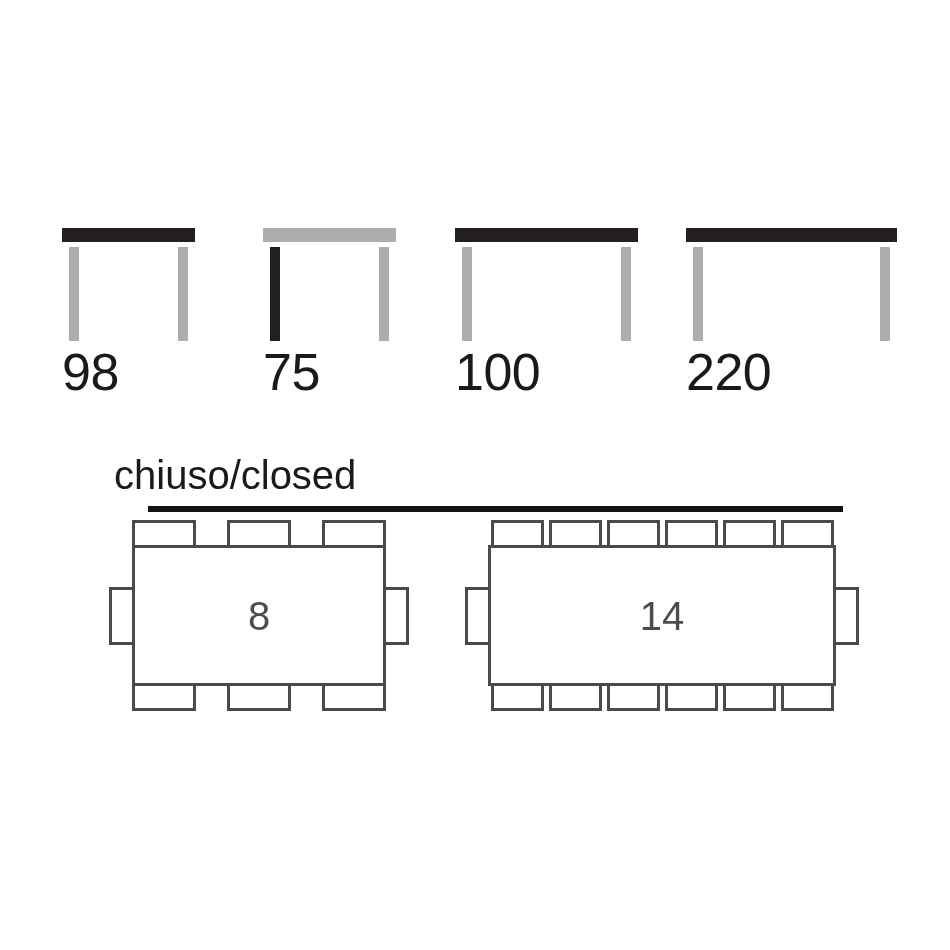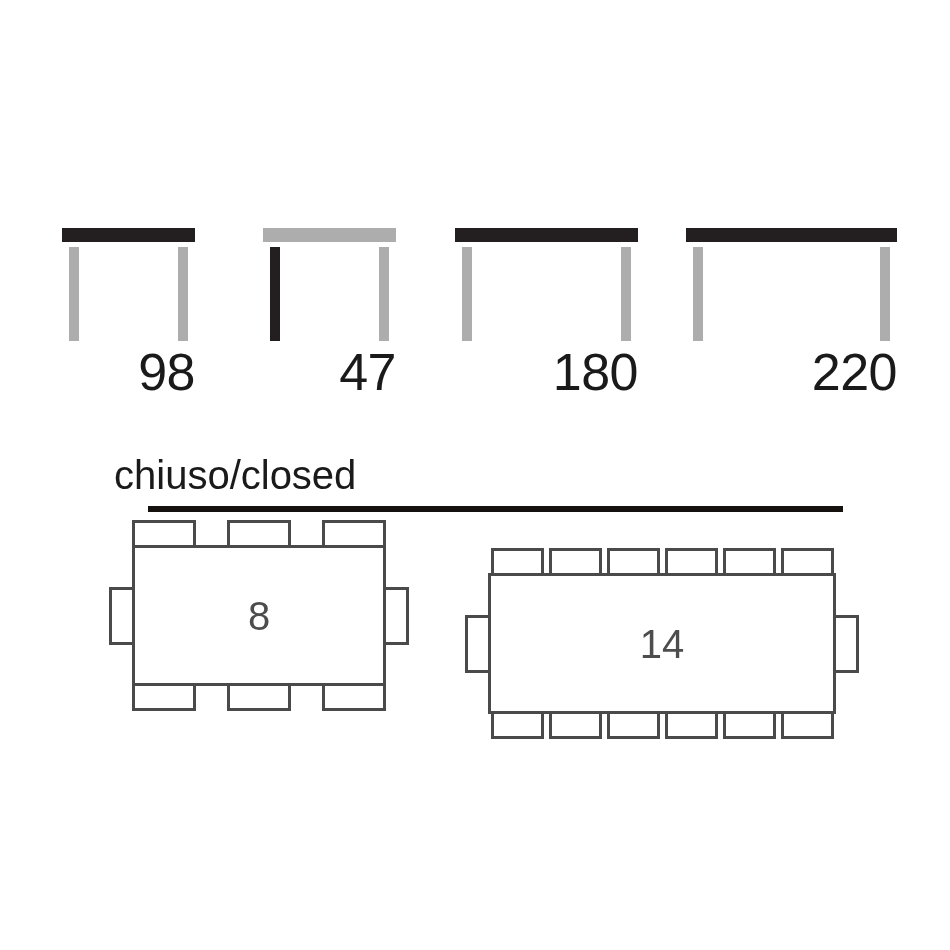--- a/index.html
+++ b/index.html
@@ -48,21 +48,21 @@
     background: #adadad;
   }
   .elev-leg.left  { left: 7px; }
   .elev-leg.right { right: 7px; }
 
   .elev-caption {
     position: absolute;
     top: 118px;
     left: 0;
     width: 100%;
-    text-align: right;
+    text-align: left;
     font-size: 52px;
     line-height: 1;
     font-weight: 400;
     color: #1a1a1a;
     letter-spacing: -0.5px;
     white-space: nowrap;
   }
 
   
   .plan-labels {
@@ -133,28 +133,28 @@
       <div class="elev-top" id="elev-top-0" style="background: rgb(35, 31, 32);"></div>
       <div class="elev-leg left" id="elev-legL-0" style="background: rgb(173, 173, 173);"></div>
       <div class="elev-leg right" id="elev-legR-0" style="background: rgb(173, 173, 173);"></div>
       <div class="elev-caption">98</div>
     </div>
 
     <div class="elevation" id="elev-1" style="left: 263px; top: 228px; width: 133px;">
       <div class="elev-top" id="elev-top-1" style="background: rgb(173, 173, 173);"></div>
       <div class="elev-leg left" id="elev-legL-1" style="background: rgb(35, 31, 32);"></div>
       <div class="elev-leg right" id="elev-legR-1" style="background: rgb(173, 173, 173);"></div>
-      <div class="elev-caption">47</div>
+      <div class="elev-caption">75</div>
     </div>
 
     <div class="elevation" id="elev-2" style="left: 455px; top: 228px; width: 183px;">
       <div class="elev-top" id="elev-top-2" style="background: rgb(35, 31, 32);"></div>
       <div class="elev-leg left" id="elev-legL-2" style="background: rgb(173, 173, 173);"></div>
       <div class="elev-leg right" id="elev-legR-2" style="background: rgb(173, 173, 173);"></div>
-      <div class="elev-caption">180</div>
+      <div class="elev-caption">100</div>
     </div>
 
     <div class="elevation" id="elev-3" style="left: 686px; top: 228px; width: 211px;">
       <div class="elev-top" id="elev-top-3" style="background: rgb(35, 31, 32);"></div>
       <div class="elev-leg left" id="elev-legL-3" style="background: rgb(173, 173, 173);"></div>
       <div class="elev-leg right" id="elev-legR-3" style="background: rgb(173, 173, 173);"></div>
       <div class="elev-caption">220</div>
     </div>
 
   </div>
@@ -171,21 +171,21 @@
   <div class="chair" style="left: 132px; top: 520px; width: 64px; height: 28px;"></div>
       <div class="chair" style="left: 227px; top: 520px; width: 64px; height: 28px;"></div>
       <div class="chair" style="left: 322px; top: 520px; width: 64px; height: 28px;"></div>
       <div class="chair" style="left: 132px; top: 683px; width: 64px; height: 28px;"></div>
       <div class="chair" style="left: 227px; top: 683px; width: 64px; height: 28px;"></div>
       <div class="chair" style="left: 322px; top: 683px; width: 64px; height: 28px;"></div>
       <div class="chair side" style="left: 109px; top: 586.5px; width: 26px; height: 58px;"></div>
       <div class="chair side" style="left: 383px; top: 586.5px; width: 26px; height: 58px;"></div>
     </div>
 
-  <div class="plan" id="plan-1" style="left: 0px; top: 0px; width: 950px; height: 762px; margin-top: 28px;">
+  <div class="plan" id="plan-1" style="left: 0px; top: 0px; width: 950px; height: 762px;">
     <div class="plan-body" id="plan-body-1" style="left: 488px; top: 545px; width: 348px; height: 141px;"></div>
     <div class="plan-number" id="plan-number-1" style="left: 488px; width: 348px; top: 595.5px;">14</div>
   <div class="chair" style="left: 490.5px; top: 520px; width: 53px; height: 28px;"></div>
       <div class="chair" style="left: 548.5px; top: 520px; width: 53px; height: 28px;"></div>
       <div class="chair" style="left: 606.5px; top: 520px; width: 53px; height: 28px;"></div>
       <div class="chair" style="left: 664.5px; top: 520px; width: 53px; height: 28px;"></div>
       <div class="chair" style="left: 722.5px; top: 520px; width: 53px; height: 28px;"></div>
       <div class="chair" style="left: 780.5px; top: 520px; width: 53px; height: 28px;"></div>
       <div class="chair" style="left: 490.5px; top: 683px; width: 53px; height: 28px;"></div>
       <div class="chair" style="left: 548.5px; top: 683px; width: 53px; height: 28px;"></div>

